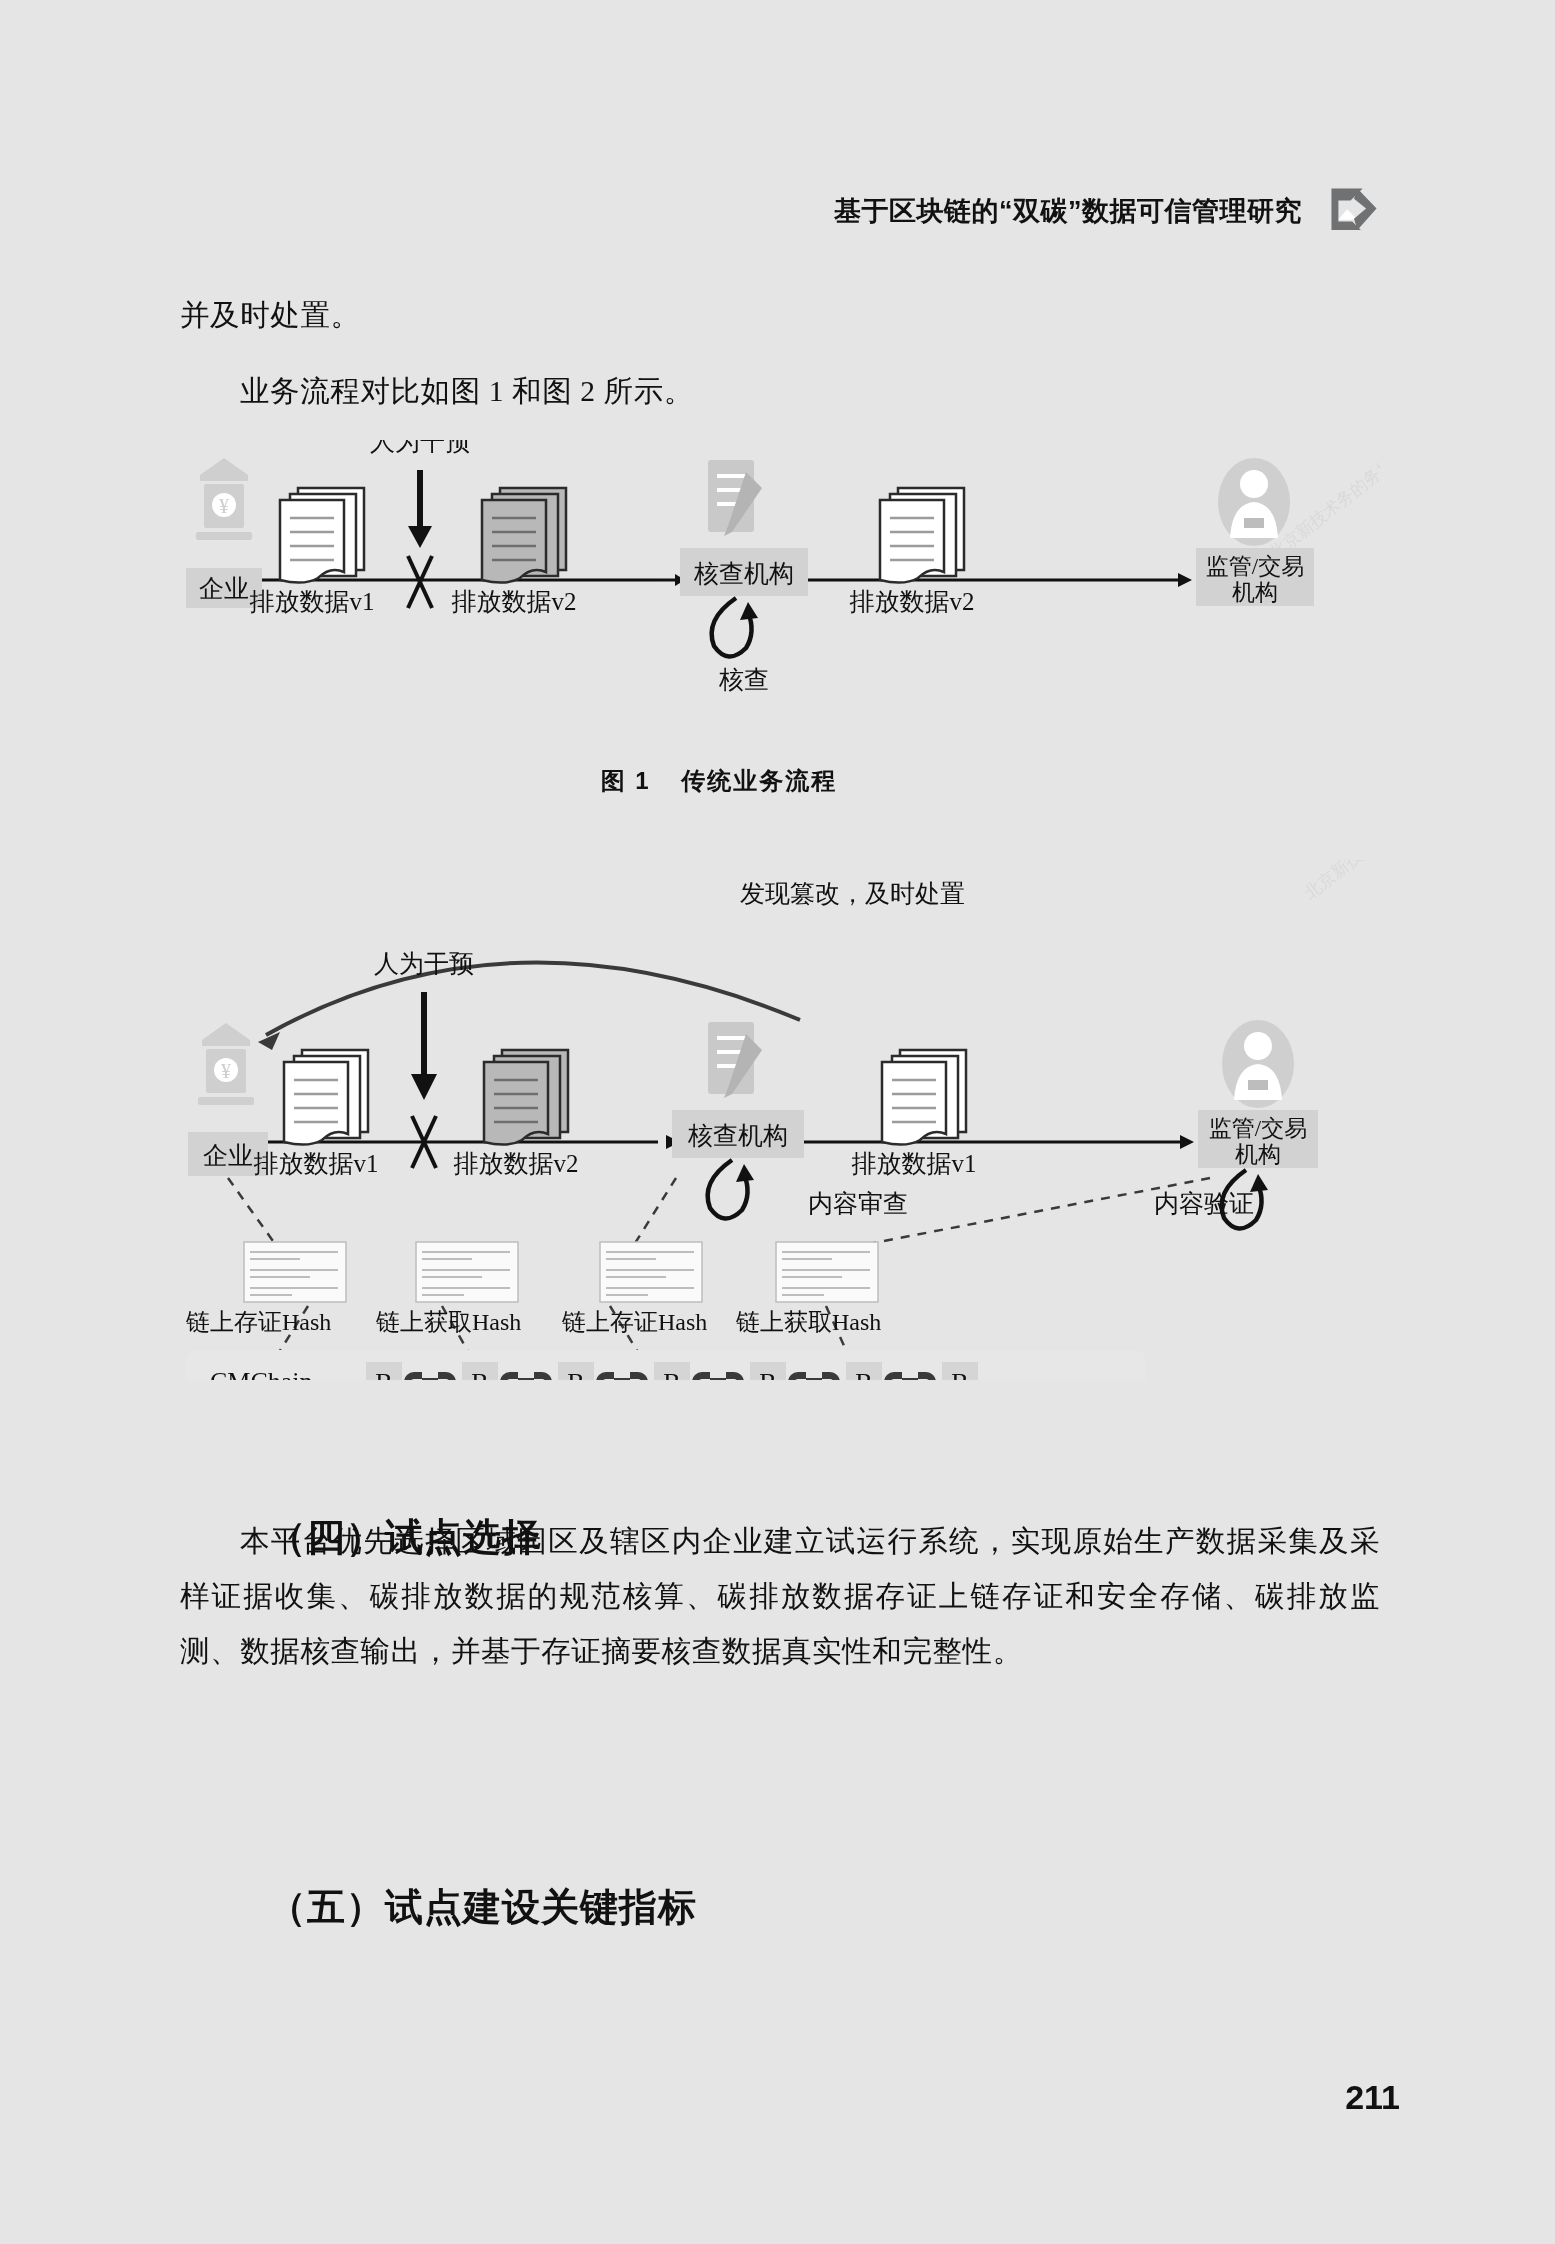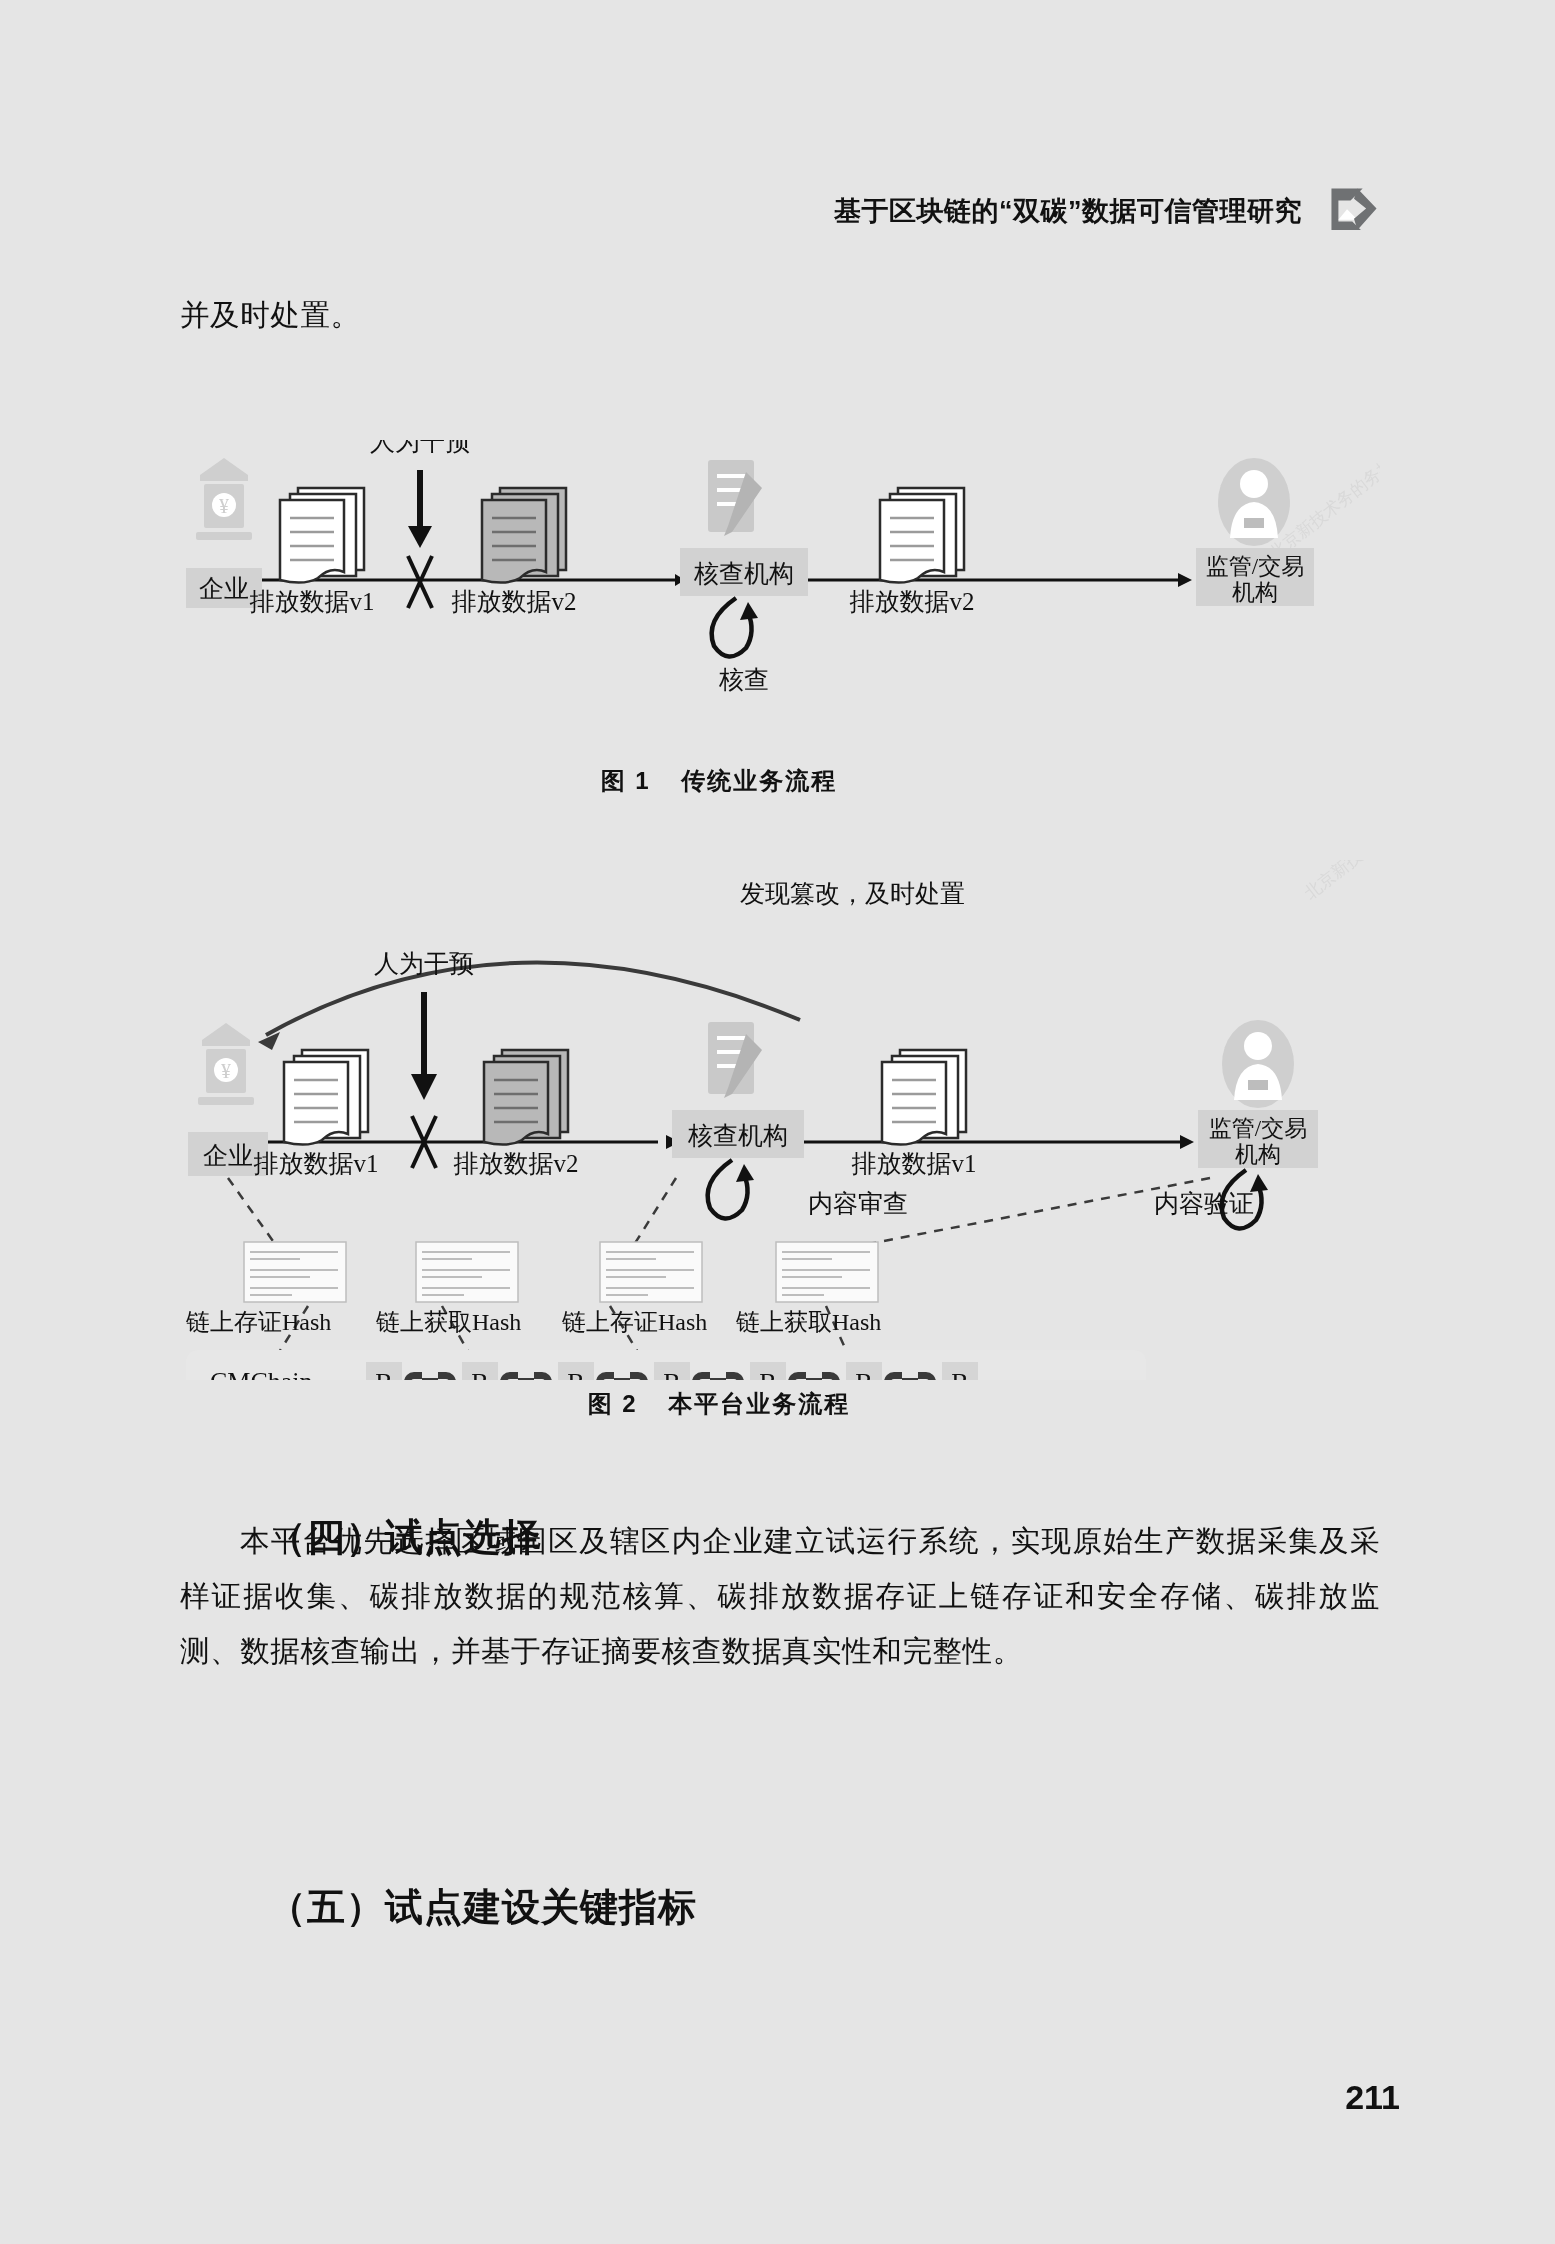--- a/index.html
+++ b/index.html
@@ -138,20 +138,21 @@
     <div class="header-title">基于区块链的“双碳”数据可信管理研究</div>
     <svg class="header-logo" viewBox="0 0 60 60">
       <path d="M4 4 L40 4 L26 18 L12 18 L12 42 L28 42 L38 52 L4 52 Z" fill="#6f7173"></path>
       <path d="M12 40 L22 28 L34 40 Z" fill="#ffffff"></path>
       <path d="M34 4 L56 27 L34 52 L30 39 L44 27 L30 16 Z" fill="#6f7173"></path>
     </svg>
   </div>
 
   <div class="para" style="left:180px; top:288px; width:1200px;">并及时处置。</div>
 
+  <div class="para para-indent" style="left:180px; top:364px; width:1200px;">业务流程对比如图 1 和图 2 所示。</div>
 
   <div class="figure" style="left:180px; top:440px;">
     <svg width="1200" height="330" viewBox="0 0 1200 330">
 
       <text class="watermark" x="1095" y="120" transform="rotate(-38 1095 120)">北京新技术务的务据干系</text>
 
       <line x1="70" y1="140" x2="480" y2="140" stroke="#111" stroke-width="3"></line>
       <line x1="480" y1="140" x2="505" y2="140" stroke="#111" stroke-width="3"></line>
       <path d="M505 140 L495 134 L495 146 Z" fill="#111"></path>
 
@@ -505,24 +506,20 @@
 
         <g>
             <rect x="762" y="502" width="36" height="40" fill="#d5d5d5"></rect>
           <text class="block-letter" x="780" y="531" text-anchor="middle">B</text>
           </g>
       </g>
 
     </svg>
   </div>
 
-  <div class="fig-caption" style="top:1388px;">
-    <span class="num">图 2</span>
-    <span>本平台业务流程</span>
-  </div>
 
   <div class="heading" style="left:268px; top:1512px;">（四）试点选择</div>
 
   <div class="para para-indent" style="left:180px; top:1514px; width:1200px;">本平台优先选择区域园区及辖区内企业建立试运行系统，实现原始生产数据采集及采样证据收集、碳排放数据的规范核算、碳排放数据存证上链存证和安全存储、碳排放监测、数据核查输出，并基于存证摘要核查数据真实性和完整性。</div>
 
   <div class="heading" style="left:268px; top:1882px;">（五）试点建设关键指标</div>
 
 
   <div class="page-number">211</div>
 

